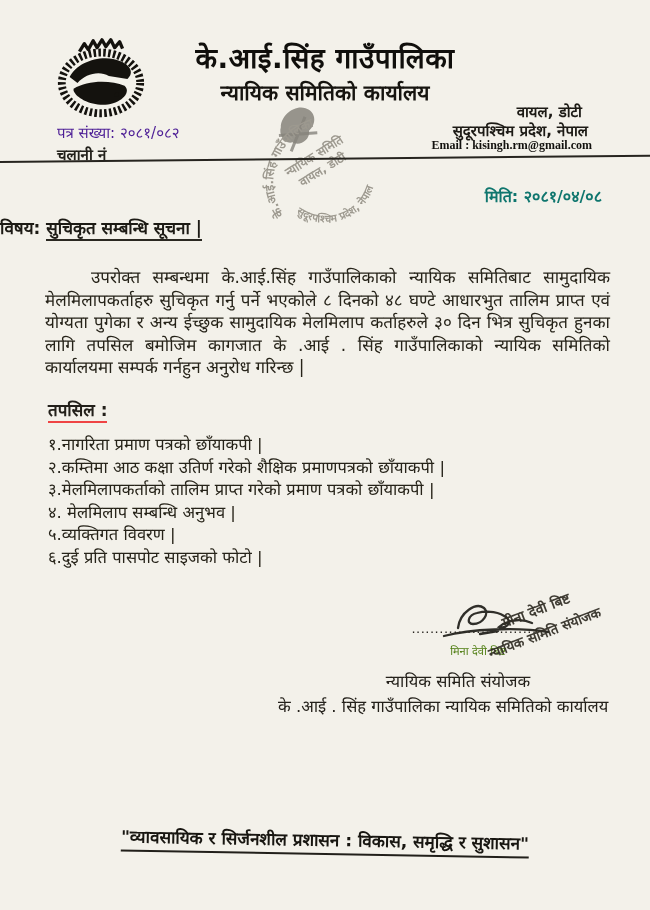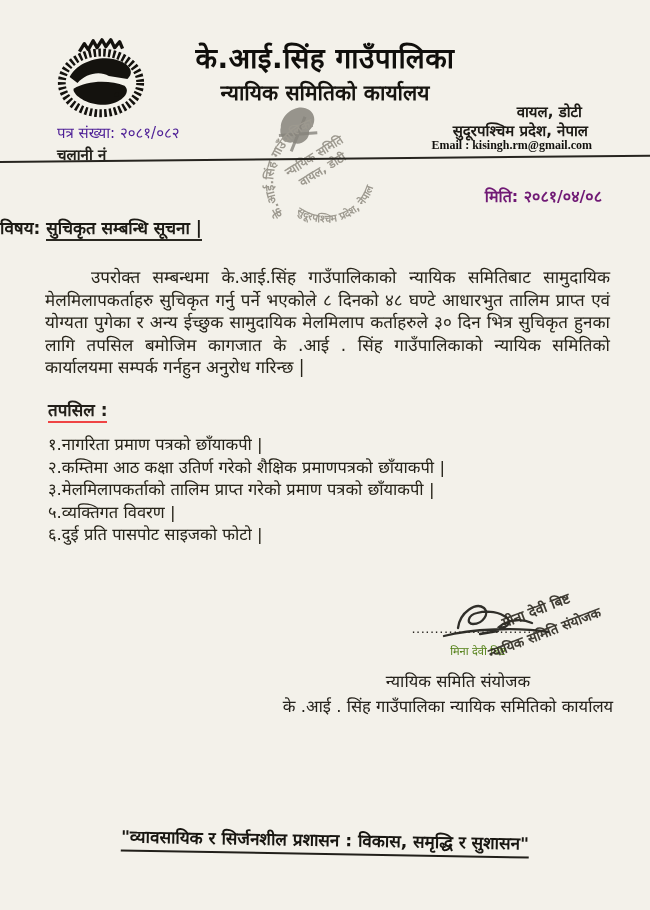--- a/index.html
+++ b/index.html
@@ -25,36 +25,36 @@
   .addr1{right:68px;top:101px;font-size:15px;font-weight:700;color:#1c1a15;}
   .addr2{right:62px;top:120px;font-size:15px;font-weight:700;color:#1c1a15;}
   .email{right:58px;top:138px;font-size:12px;font-weight:700;color:#12110e;font-family:Liberation Serif, serif;}
   .refno{left:57px;top:122px;font-size:15px;font-weight:400;color:#4c1d95;}
   .dispatch{left:57px;top:144px;font-size:15px;font-weight:600;color:#23211b;}
   .rule{left:-5px;top:161px;width:662px;border-top:2.5px solid #26241f;transform:rotate(-0.55deg);transform-origin:left center;}
   .emblem{left:52px;top:30px;}
   
   .round-stamp{left:236px;top:92px;width:170px;height:150px;opacity:.78;}
   
-  .date{right:48px;top:185px;font-size:16px;font-weight:600;color:#701a75;}
+  .date{right:48px;top:185px;font-size:16px;font-weight:600;color:#0f766e;}
   .subject{left:0;top:216px;width:100%;text-align:left;font-size:17px;font-weight:600;color:#1d1b15;}
   .subject .u{border-bottom:2px solid #2a2821;padding-bottom:1px;}
   
   .body-para{left:45px;top:266px;width:565px;font-size:17px;line-height:22.5px;text-align:justify;text-indent:46px;color:#262319;}
   
   .tapasil{left:48px;top:398px;font-size:17px;font-weight:600;color:#23201a;}
   .tapasil span{border-bottom:2px solid #ef4444;padding-bottom:1px;}
   .schedule{left:48px;top:421px;width:560px;font-size:16.5px;line-height:22.5px;color:#262319;margin-top:13px;}
   .schedule div{white-space:nowrap;}
   
   .scribble{left:420px;top:596px;}
   .sig-dots{left:404px;top:621px;width:140px;font-size:13px;letter-spacing:.5px;color:#2a2721;text-align:center;white-space:nowrap;overflow:hidden;}
   .sig-name{left:403px;top:643px;width:150px;text-align:center;font-size:11px;color:#4d7c0f;}
   .sig-role{left:378px;top:669px;width:160px;text-align:center;font-size:16.5px;color:#24211b;}
-  .sig-office{left:278px;top:694px;width:340px;text-align:center;font-size:16.5px;color:#24211b;white-space:nowrap;}
+  .sig-office{left:278px;top:694px;width:340px;text-align:left;font-size:16.5px;color:#24211b;white-space:nowrap;}
   .name-stamp{left:446px;top:634px;width:185px;transform:rotate(-21deg);transform-origin:left top;color:rgba(48,44,36,.92);text-align:center;}
   .name-stamp .l1{font-size:14px;font-weight:700;}
   .name-stamp .l2{font-size:13.5px;font-weight:700;margin-top:6px;}
   
   .footer{left:0;top:828px;width:100%;text-align:center;transform:rotate(1deg);}
   .footer span{font-size:17px;font-weight:700;color:#181611;border-bottom:2.5px solid #211f1a;padding-bottom:3px;}
   svg{display:block;}
 </style>
 </head>
 <body>
@@ -106,20 +106,21 @@
 
   <div class="abs body-para">उपरोक्त सम्बन्धमा के.आई.सिंह गाउँपालिकाको न्यायिक समितिबाट सामुदायिक मेलमिलापकर्ताहरु सुचिकृत गर्नु पर्ने भएकोले ८ दिनको ४८ घण्टे आधारभुत तालिम प्राप्त एवं योग्यता पुगेका र अन्य ईच्छुक सामुदायिक मेलमिलाप कर्ताहरुले ३० दिन भित्र सुचिकृत हुनका लागि तपसिल बमोजिम कागजात के .आई . सिंह गाउँपालिकाको न्यायिक समितिको कार्यालयमा सम्पर्क गर्नहुन अनुरोध गरिन्छ |</div>
 
   <div class="abs tapasil">
     <span>तपसिल :</span>
   </div>
   <div class="abs schedule">
     <div>१.नागरिता प्रमाण पत्रको छाँयाकपी |</div>
     <div>२.कम्तिमा आठ कक्षा उतिर्ण गरेको शैक्षिक प्रमाणपत्रको छाँयाकपी |</div>
     <div>३.मेलमिलापकर्ताको तालिम प्राप्त गरेको प्रमाण पत्रको छाँयाकपी |</div>
+    <div>४. मेलमिलाप सम्बन्धि अनुभव |</div>
     <div>५.व्यक्तिगत विवरण |</div>
     <div>६.दुई प्रति पासपोट साइजको फोटो |</div>
   </div>
 
   <svg class="abs scribble" width="150" height="52" viewBox="0 0 150 52">
     <path d="M38 32 C 40 16, 56 6, 64 12 C 70 17, 63 28, 53 28 C 46 28, 48 19, 57 17 C 68 14, 80 16, 87 22 C 92 27, 86 33, 79 31 C 87 24, 101 22, 112 27 M24 40 C 50 33, 98 31, 128 36 M60 38 l18 -3" stroke="#201e19" fill="none" stroke-width="2.3" stroke-linecap="round" opacity="0.92"></path>
   </svg>
   <div class="abs sig-dots">...........................</div>
   <div class="abs sig-name">मिना देवी बिष्ट</div>
   <div class="abs sig-role">न्यायिक समिति संयोजक</div>

